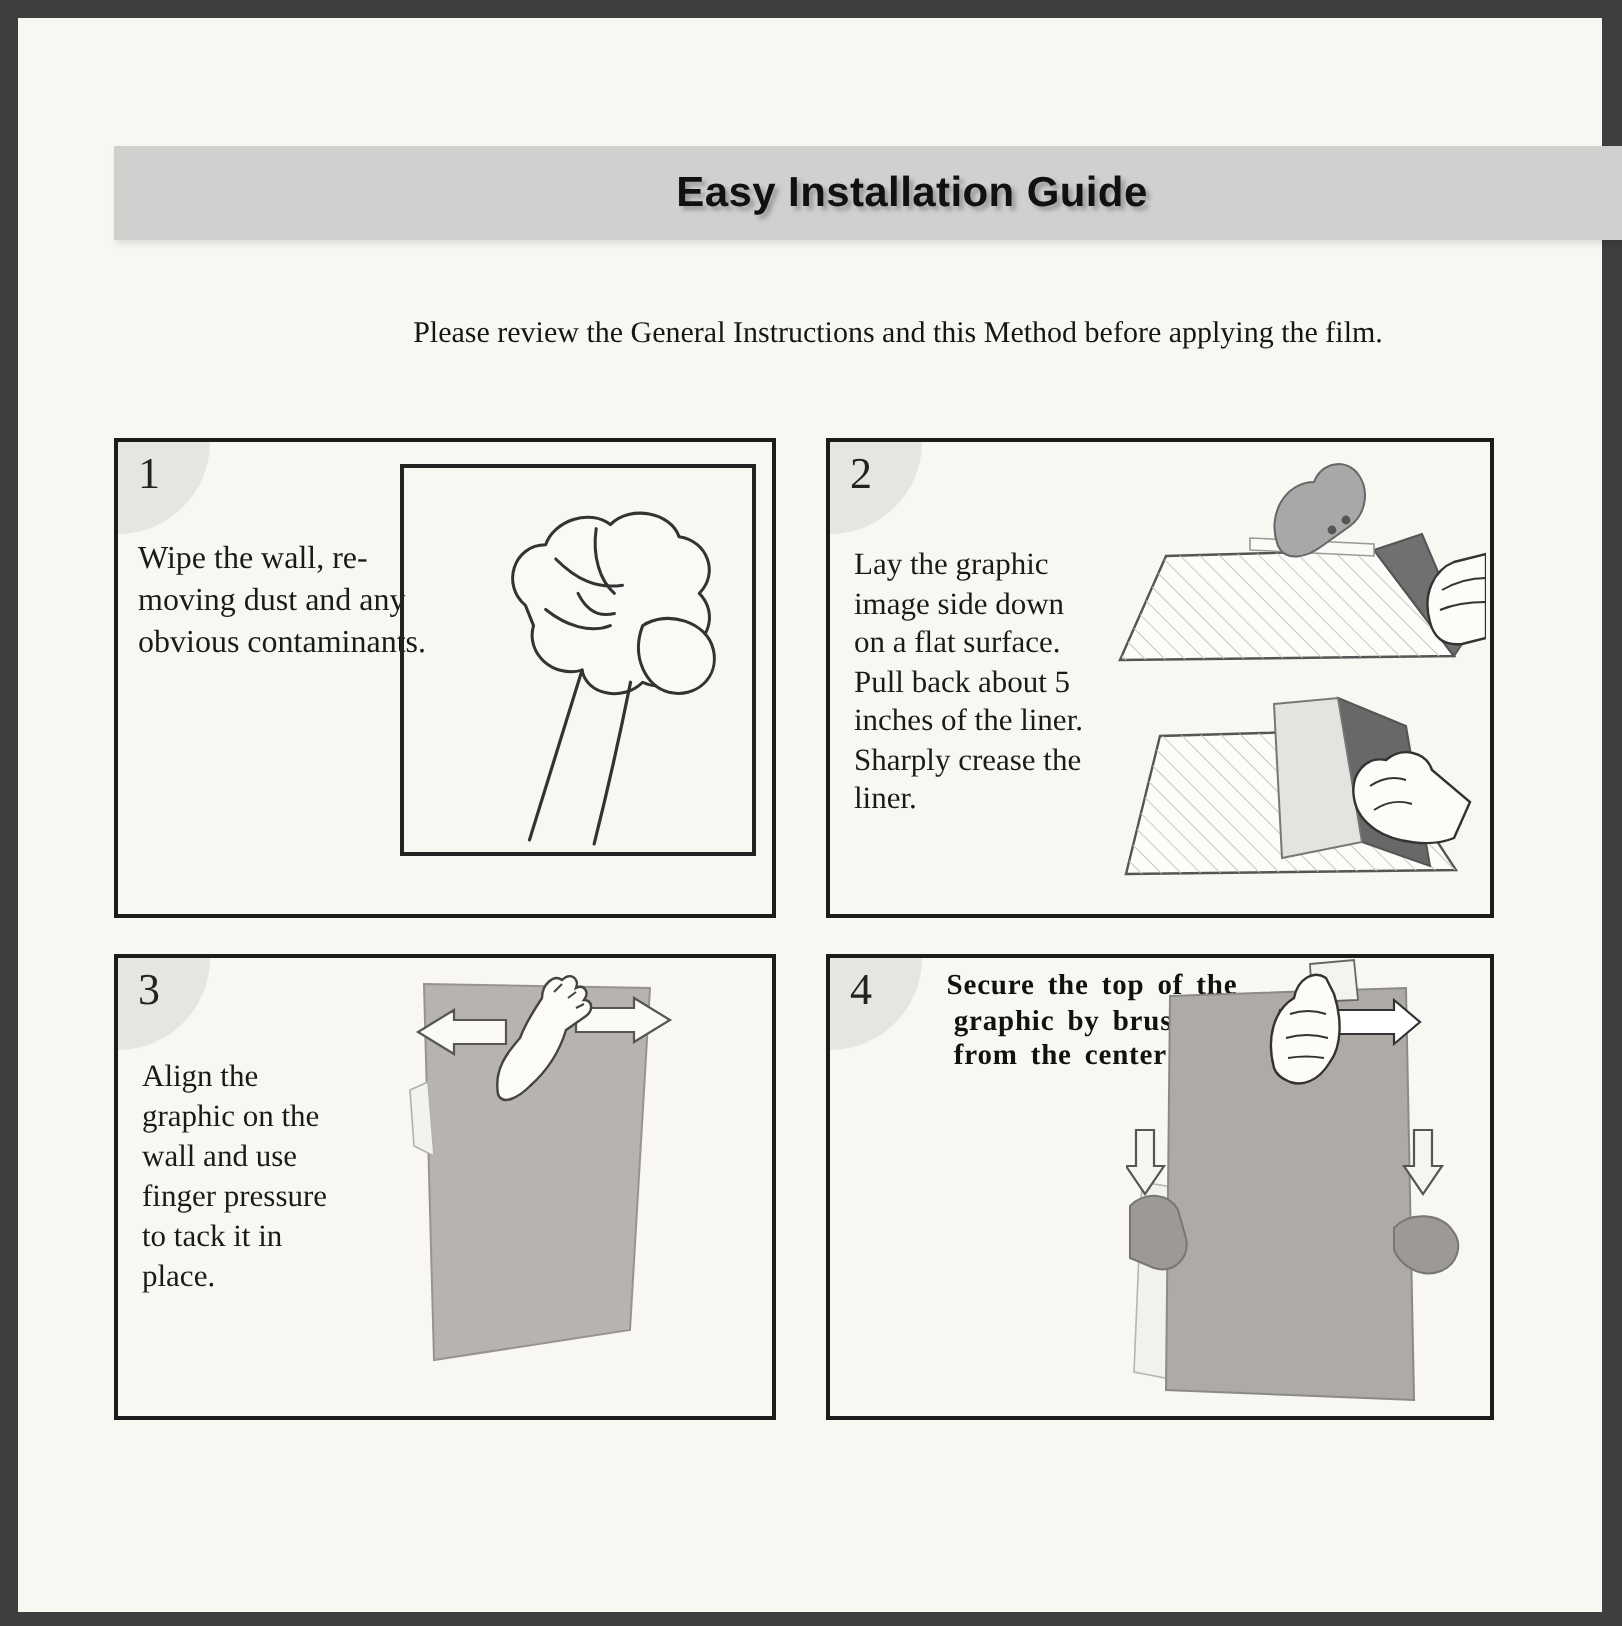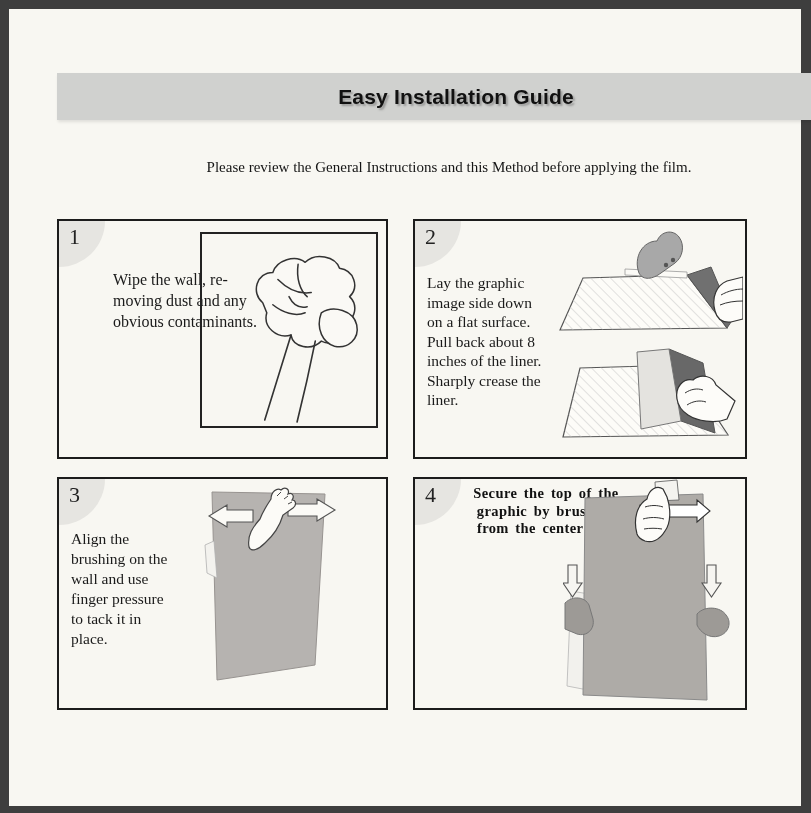--- a/index.html
+++ b/index.html
@@ -62,21 +62,21 @@
   }
   .step-num {
     position: absolute; left: 10px; top: 5px;
     font-size: 22px; color: #222; line-height: 1;
   }
   .step-text {
     position: absolute;
     white-space: pre-line;
     color: #1a1a1a;
   }
-  .panel-1 .step-text { left: 10px; top: 48px; width: 165px; font-size: 16px;   line-height: 21px; margin-left: 44px; }
+  .panel-1 .step-text { left: 10px; top: 48px; width: 165px; font-size: 16px;   line-height: 21px; }
   .panel-2 .step-text { left: 12px; top: 52px; width: 135px; font-size: 15.5px; line-height: 19.5px; }
   .panel-3 .step-text { left: 12px; top: 50px; width: 125px; font-size: 15.5px; line-height: 20px; }
   .panel-4 .step-lead {
     position: absolute; left: 38px; top: 6px; width: 186px;
     white-space: pre-line; text-align: center;
     font-weight: bold; font-size: 14.5px; line-height: 17.5px;
     letter-spacing: 0.4px; word-spacing: 2.5px; color: #111;
   }
   .panel-4 .step-text {
     left: 8px; top: 62px; width: 230px;
@@ -129,21 +129,21 @@
         </svg>
       </div>
     </div>
 
     <div class="panel panel-2">
       <div class="corner"></div>
       <div class="step-num">2</div>
       <div class="step-text">Lay the graphic
 image side down
 on a flat surface.
-Pull back about 8
+Pull back about 5
 inches of the liner.
 Sharply crease the
 liner.</div>
       <svg class="art-2" width="218" height="226" viewBox="0 0 218 226">
         <defs>
           <pattern id="hatch2" patternUnits="userSpaceOnUse" width="7" height="7" patternTransform="rotate(-45)">
             <line x1="0" y1="0" x2="0" y2="7" stroke="#c6c6c6" stroke-width="1"></line>
           </pattern>
         </defs>
 
@@ -167,21 +167,21 @@
           <path d="M 152,176 C 150,164 158,155 168,157 C 176,150 188,153 191,162 L 210,178 L 202,196 C 190,201 172,198 163,192 C 157,188 153,183 152,176 Z" fill="#fdfcf9" stroke="#333" stroke-width="1.2"></path>
           <path d="M 160,170 C 166,166 172,165 178,167 M 162,182 C 168,178 175,177 181,179" fill="none" stroke="#333" stroke-width="1"></path>
         </g>
       </svg>
     </div>
 
     <div class="panel panel-3">
       <div class="corner"></div>
       <div class="step-num">3</div>
       <div class="step-text">Align the
-brushing on the
+graphic on the
 wall and use
 finger pressure
 to tack it in
 place.</div>
       <svg class="art-3" width="190" height="222" viewBox="0 0 190 222">
         <polygon points="15,9 128,11 118,182 20,197" fill="#b6b3b0" stroke="#979390" stroke-width="1"></polygon>
         <polygon points="8,62 17,58 20,95 10,90" fill="#f3f2ee" stroke="#b0b0b0" stroke-width="0.8"></polygon>
         <path d="M 56,27 L 30,27 L 30,22 L 12,33 L 30,44 L 30,39 L 56,39 Z" fill="#fbfaf6" stroke="#555" stroke-width="1.1"></path>
         <path d="M 91,21 L 120,21 L 120,16 L 138,27 L 120,38 L 120,33 L 91,33 Z" fill="#fbfaf6" stroke="#555" stroke-width="1.1"></path>
         <path d="M 52,64 C 50,52 56,44 63,36 C 66,28 70,22 74,16 C 74,9 80,4 84,7 C 88,3 93,6 91,11 C 95,9 98,13 95,17 C 99,17 100,22 96,25 L 86,32 C 83,42 77,52 68,60 C 62,66 54,70 52,64 Z" fill="#fcfbf7" stroke="#444" stroke-width="1.2"></path>

